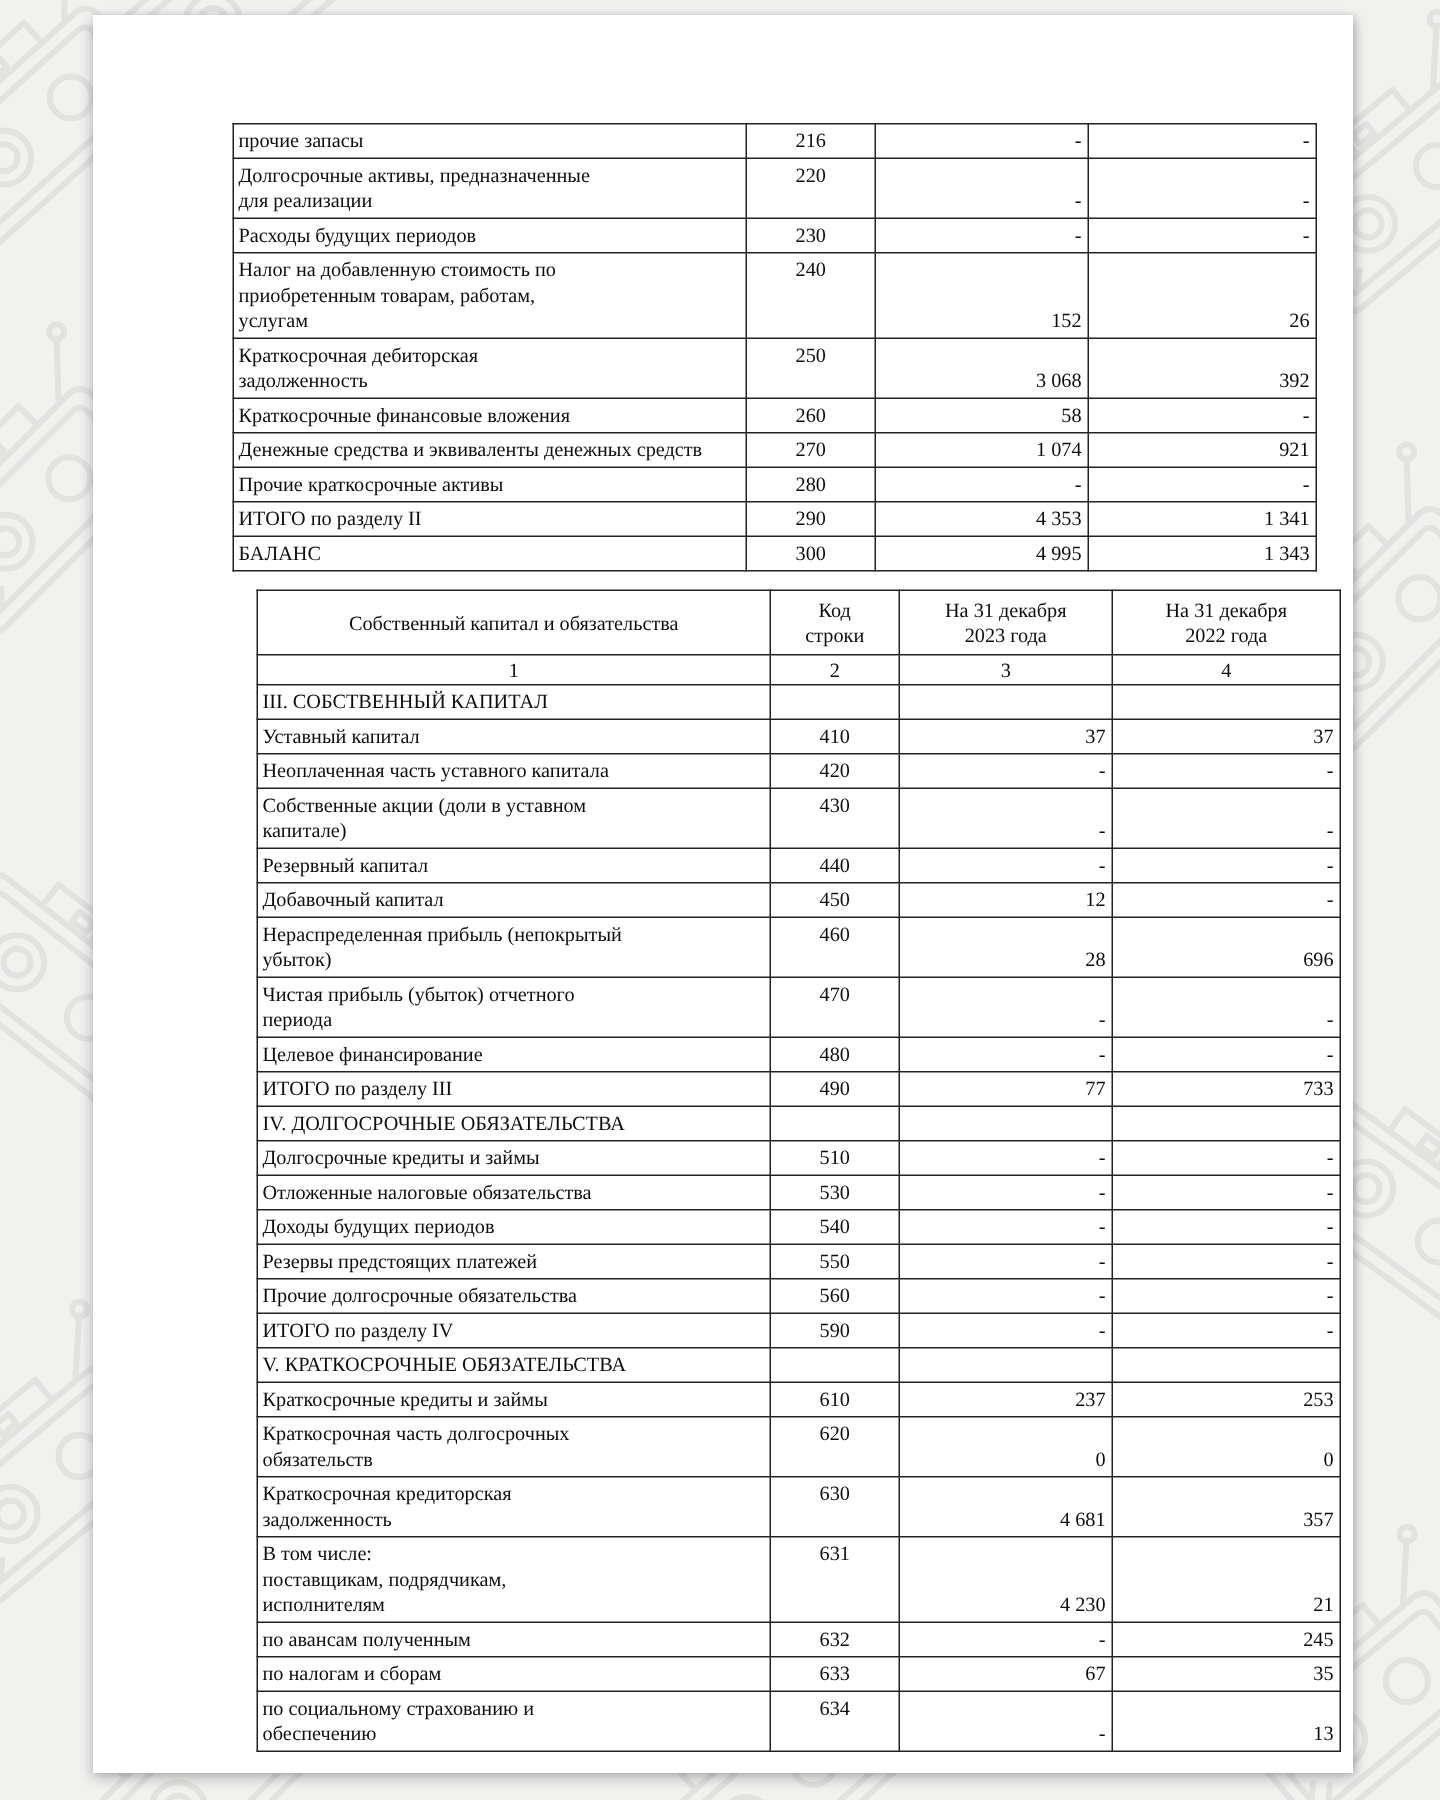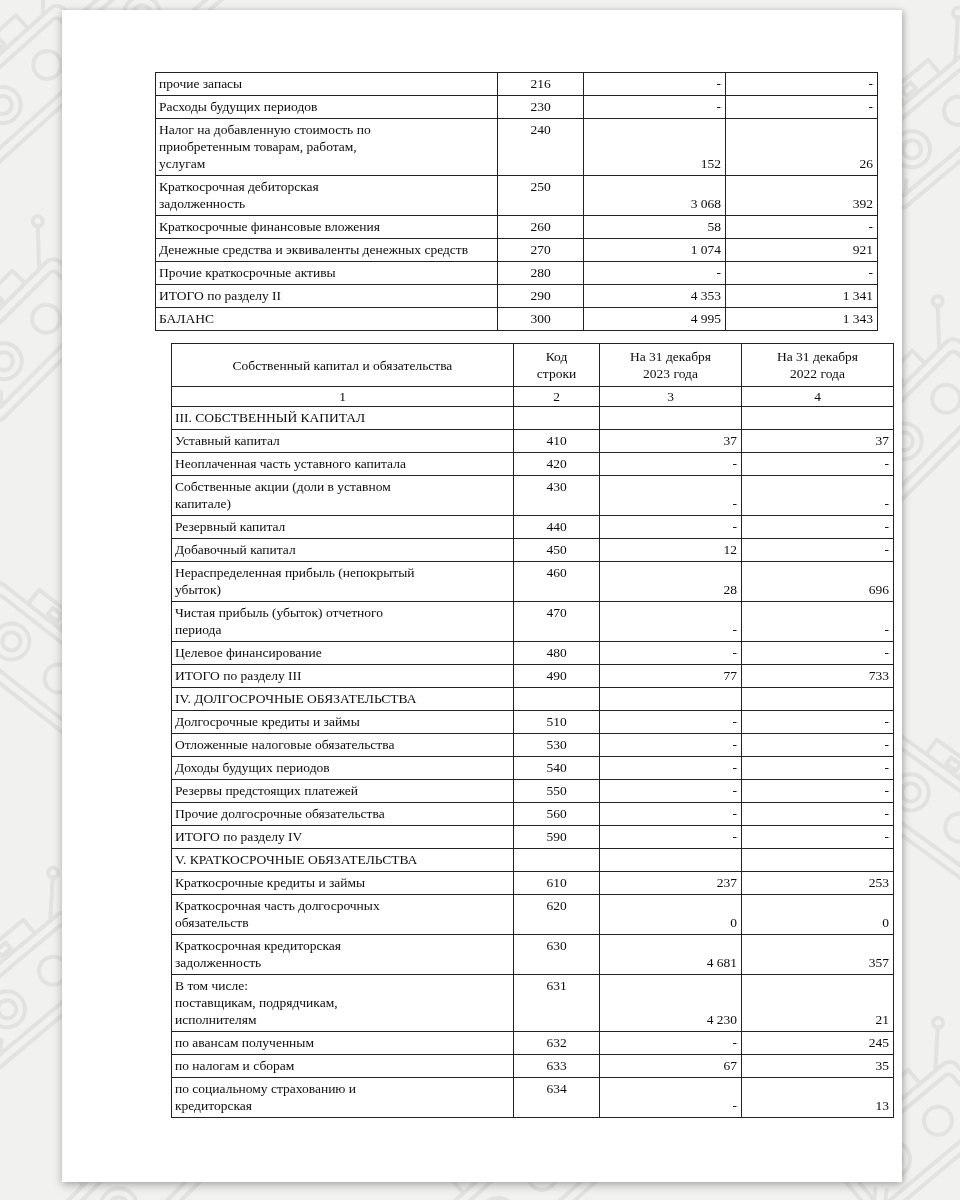--- a/index.html
+++ b/index.html
@@ -24,21 +24,21 @@
     top: 10px;
     width: 840px;
     height: 1172px;
     background: #ffffff;
     box-shadow: 0 3px 9px rgba(0,0,0,0.28), 2px 0 4px rgba(0,0,0,0.10);
     z-index: 1;
   }
   .content {
     position: absolute;
     left: 93px;
-    top: 62px;
+    top: 72px;
   }
   table {
     border-collapse: collapse;
     width: 722px;
     table-layout: fixed;
   }
   col.c-label { width: 342px; }
   col.c-code  { width: 86px;  }
   col.c-v1    { width: 142px; }
   col.c-v2    { width: 152px; }
@@ -146,20 +146,27 @@
       <colgroup>
         <col class="c-label">
           <col class="c-code">
           <col class="c-v1">
           <col class="c-v2">
       </colgroup>
       <tbody>
           <tr>
             <td class="lbl">прочие запасы</td>
             <td class="code">216</td>
+            <td class="val">-</td>
+            <td class="val">-</td>
+          </tr>
+          <tr>
+            <td class="lbl">Долгосрочные активы, предназначенные
+для реализации</td>
+            <td class="code">220</td>
             <td class="val">-</td>
             <td class="val">-</td>
           </tr>
           <tr>
             <td class="lbl">Расходы будущих периодов</td>
             <td class="code">230</td>
             <td class="val">-</td>
             <td class="val">-</td>
           </tr>
           <tr>
@@ -381,21 +388,21 @@
             <td class="val">245</td>
           </tr>
           <tr>
             <td class="lbl">по налогам и сборам</td>
             <td class="code">633</td>
             <td class="val">67</td>
             <td class="val">35</td>
           </tr>
           <tr>
             <td class="lbl">по социальному страхованию и
-кредиторская</td>
+обеспечению</td>
             <td class="code">634</td>
             <td class="val">-</td>
             <td class="val">13</td>
           </tr>
         </tbody>
     </table>
 
   </div>
 </div>
 

